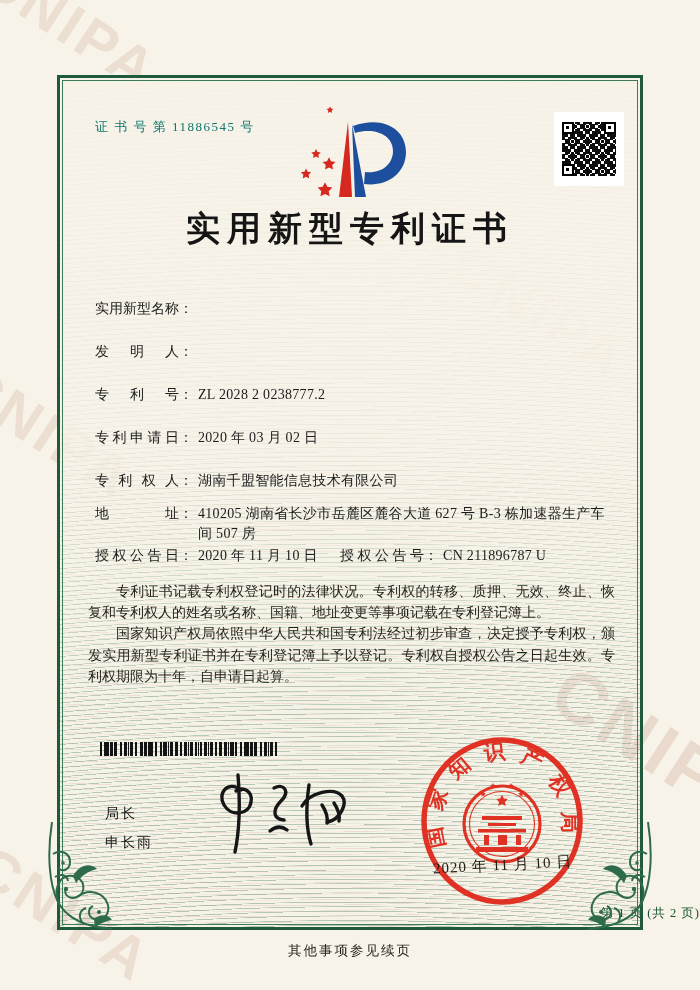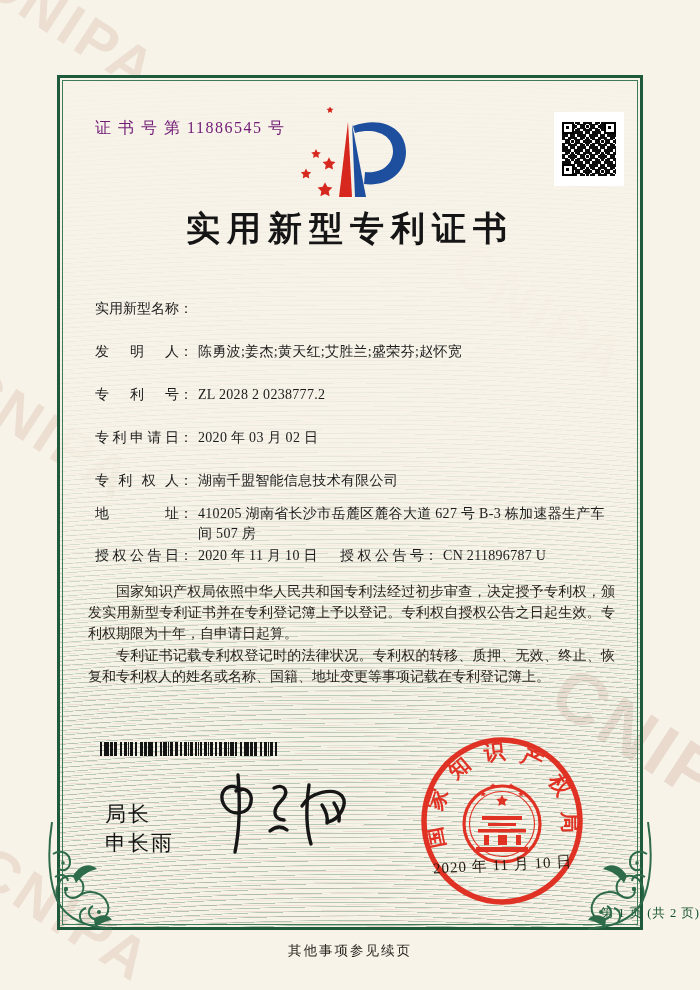--- a/index.html
+++ b/index.html
@@ -33,21 +33,21 @@
         rgba(118,156,126,0.55) 0 1px, rgba(0,0,0,0) 1.6px 7px),
       repeating-radial-gradient(1250px 780px at 35% -880px,
         rgba(213,158,147,0.28) 0 1px, rgba(0,0,0,0) 1.6px 9px);
   }
   .frame::after{
     content:"";position:absolute;inset:2px;border:1px solid #3d7b57;pointer-events:none;
   }
   
   .cert-no{
     position:absolute;z-index:3;left:95px;top:118px;
-    font-size:16px;letter-spacing:1.5px;color:#701a75;
+    font-size:13px;letter-spacing:1.5px;color:#0f766e;
   }
   .logo{position:absolute;z-index:3;left:283px;top:94px;}
   .qr{
     position:absolute;z-index:3;left:554px;top:112px;width:70px;height:74px;
     background:#fff;display:flex;align-items:center;justify-content:center;
   }
   .qr-inner{
     position:relative;width:54px;height:54px;background:#fff;
     background-image:
       repeating-conic-gradient(#0d0d0d 0% 25%, rgba(0,0,0,0) 0% 50%),
@@ -76,21 +76,21 @@
   .barcode{
     position:absolute;z-index:3;left:100px;top:742px;width:180px;height:14px;
     background:
       repeating-linear-gradient(90deg,#141414 0 2px,rgba(0,0,0,0) 2px 5px),
       repeating-linear-gradient(90deg,#141414 0 1px,rgba(0,0,0,0) 1px 7px),
       repeating-linear-gradient(90deg,#141414 0 1px,rgba(0,0,0,0) 1px 4px);
   }
   .signer{
     position:absolute;z-index:3;left:105px;top:799px;
     font-family:"Liberation Sans","DejaVu Sans",sans-serif;
-    font-size:21px;line-height:29px;color:#141414;letter-spacing:2px;
+    font-size:14px;line-height:29px;color:#141414;letter-spacing:2px;
   }
   .signature{position:absolute;z-index:4;left:210px;top:770px;}
   .seal{position:absolute;z-index:3;left:419px;top:736px;}
   .seal-date{
     position:absolute;z-index:4;left:433px;top:855px;width:170px;
     font-size:15px;letter-spacing:1px;color:#241a10;transform:rotate(-3deg);
   }
   .page-info{
     position:absolute;z-index:3;left:0;right:0;top:905px;text-align:right;
     font-size:12.5px;letter-spacing:1px;color:#14532d;
@@ -140,21 +140,20 @@
 
 <div class="title">实用新型专利证书</div>
 
 <div class="frow" style="top:299px">
   <span class="flabel">实用新型名称</span>
     <span class="colon">：</span>
 </div>
 <div class="frow" style="top:342px">
   <span class="flabel">发明人</span>
     <span class="colon">：</span>
-  <span class="fvalue">陈勇波;姜杰;黄天红;艾胜兰;盛荣芬;赵怀宽</span>
 </div>
 <div class="frow" style="top:385px">
   <span class="flabel">专利号</span>
     <span class="colon">：</span>
   <span class="fvalue">ZL 2028 2 0238777.2</span>
 </div>
 <div class="frow" style="top:428px">
   <span class="flabel">专利申请日</span>
     <span class="colon">：</span>
   <span class="fvalue">2020 年 03 月 02 日</span>
@@ -174,22 +173,22 @@
     <span class="colon">：</span>
   <span class="fvalue">2020 年 11 月 10 日</span>
   <span class="pair2">
     <span class="flabel">授权公告号</span>
       <span class="colon">：</span>
     <span class="fvalue">CN 211896787 U</span>
   </span>
 </div>
 
 <div class="paras">
+  <p>专利证书记载专利权登记时的法律状况。专利权的转移、质押、无效、终止、恢复和专利权人的姓名或名称、国籍、地址变更等事项记载在专利登记簿上。</p>
   <p>国家知识产权局依照中华人民共和国专利法经过初步审查，决定授予专利权，颁发实用新型专利证书并在专利登记簿上予以登记。专利权自授权公告之日起生效。专利权期限为十年，自申请日起算。</p>
-  <p>专利证书记载专利权登记时的法律状况。专利权的转移、质押、无效、终止、恢复和专利权人的姓名或名称、国籍、地址变更等事项记载在专利登记簿上。</p>
 </div>
 
 <div class="barcode"></div>
 
 <div class="signer">
   <div>局长</div>
   <div>申长雨</div>
 </div>
 
 <svg class="signature" width="145" height="98" viewBox="0 0 145 98">

